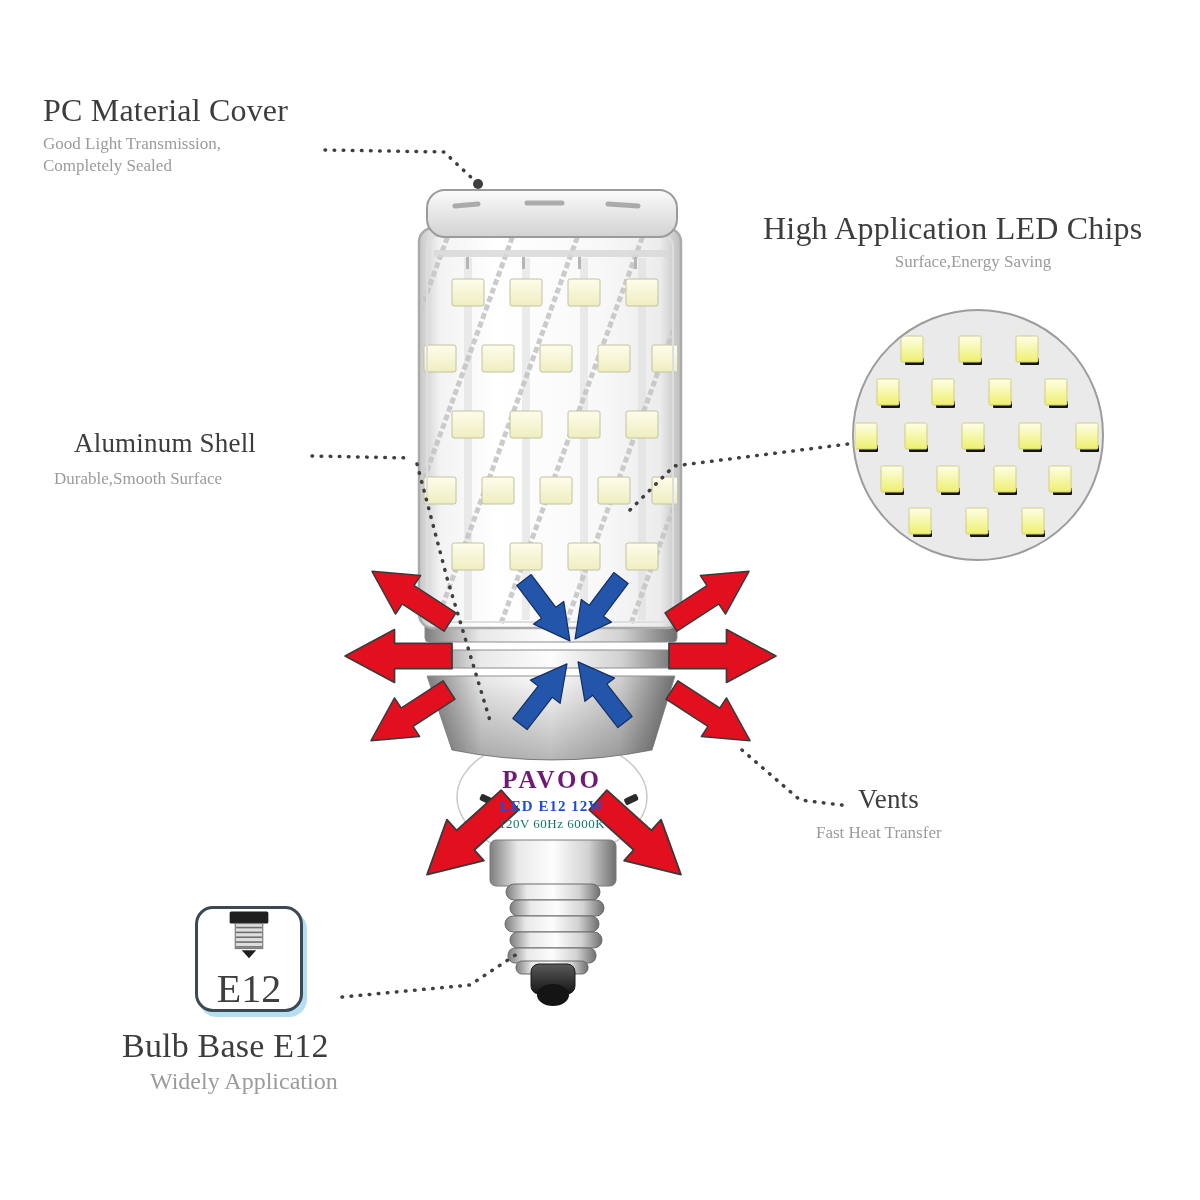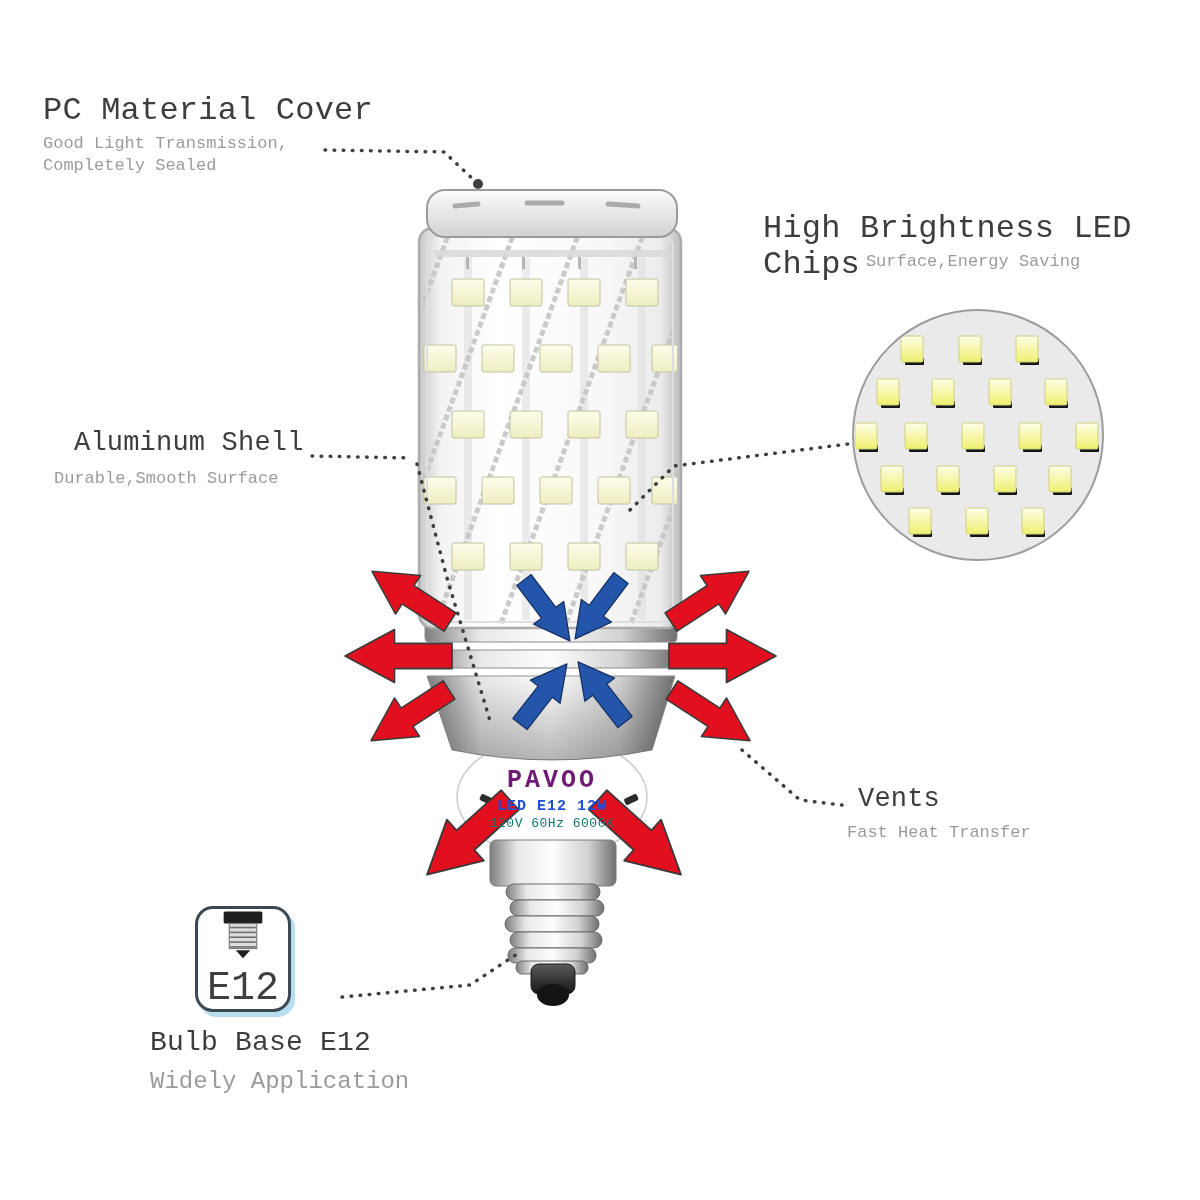--- a/index.html
+++ b/index.html
@@ -1,37 +1,37 @@
 <!DOCTYPE html>
 <html><head>
 <meta charset="utf-8">
 <style>
   html,body{margin:0;padding:0;background:#ffffff;}
   .canvas{position:relative;width:1200px;height:1200px;background:#ffffff;overflow:hidden;
-          font-family:Liberation Mono, monospace;}
+          font-family:Liberation Serif, serif;}
   .canvas svg.scene{position:absolute;left:0;top:0;}
   .t{position:absolute;color:#3d3d3d;font-size:27px;line-height:1.12;letter-spacing:.2px;}
   .s{position:absolute;color:#9b9b9b;font-size:17px;line-height:1.3;white-space:pre-line;}
   #pc-title{left:43px;top:93px;font-size:32px;}
   #pc-sub{left:43px;top:133px;}
   #chips-title{left:763px;top:211px;width:420px;font-size:32px;}
   #chips-sub{left:763px;top:251px;width:420px;text-align:center;}
   #alum-title{left:74px;top:428px;}
   #alum-sub{left:54px;top:468px;}
   #vents-title{left:858px;top:784px;}
-  #vents-sub{left:816px;top:822px;margin-left:31px;}
-  #base-title{left:150px;top:1027px;font-size:28px;}
+  #vents-sub{left:816px;top:822px;}
+  #base-title{left:122px;top:1027px;font-size:34px;}
   #base-sub{left:150px;top:1066px;font-size:24px;}
   #brand-print{position:absolute;left:452px;top:766px;width:200px;text-align:center;
                color:#701a75;font-size:25px;font-weight:bold;letter-spacing:3px;}
   #model-print{position:absolute;left:452px;top:798px;width:200px;text-align:center;
                color:#1d4ed8;font-size:15px;font-weight:bold;letter-spacing:1px;}
   #specs-print{position:absolute;left:452px;top:816px;width:200px;text-align:center;
                color:#0f766e;font-size:13px;letter-spacing:.5px;}
-  #e12-badge{position:absolute;left:195px;top:906px;width:96px;height:106px;
+  #e12-badge{position:absolute;left:195px;top:906px;width:108px;height:106px;
              background:#ffffff;border:3.5px solid #3c4852;border-radius:18px;
              box-shadow:4px 5px 0 #b5dff0;display:flex;flex-direction:column;
              align-items:center;justify-content:flex-start;box-sizing:border-box;gap:12px;}
   #e12-badge .badge-text{color:#3f3f3f;font-size:40px;line-height:1;margin-top:-2px;}
 </style>
 </head>
 <body>
 
 <div class="canvas">
 
@@ -234,21 +234,21 @@
     <path d="M630,510 L674,466 L856,443"></path>
     <path d="M742,750 L800,800 L850,806"></path>
     <path d="M342,997 L470,985 L520,952"></path>
   </g>
   <circle cx="478" cy="184" r="5" fill="#3f3f3f"></circle>
 </svg>
 
   <div class="t" id="pc-title">PC Material Cover</div>
   <div class="s" id="pc-sub">Good Light Transmission,
 Completely Sealed</div>
-  <div class="t" id="chips-title">High Brightness LED Chips</div>
+  <div class="t" id="chips-title">High Application LED Chips</div>
   <div class="s" id="chips-sub">Surface,Energy Saving</div>
   <div class="t" id="alum-title">Aluminum Shell</div>
   <div class="s" id="alum-sub">Durable,Smooth Surface</div>
   <div class="t" id="vents-title">Vents</div>
   <div class="s" id="vents-sub">Fast Heat Transfer</div>
   <div class="t" id="base-title">Bulb Base E12</div>
   <div class="s" id="base-sub">Widely Application</div>
 
   <div id="brand-print">PAVOO</div>
   <div id="model-print">LED E12 12W</div>

